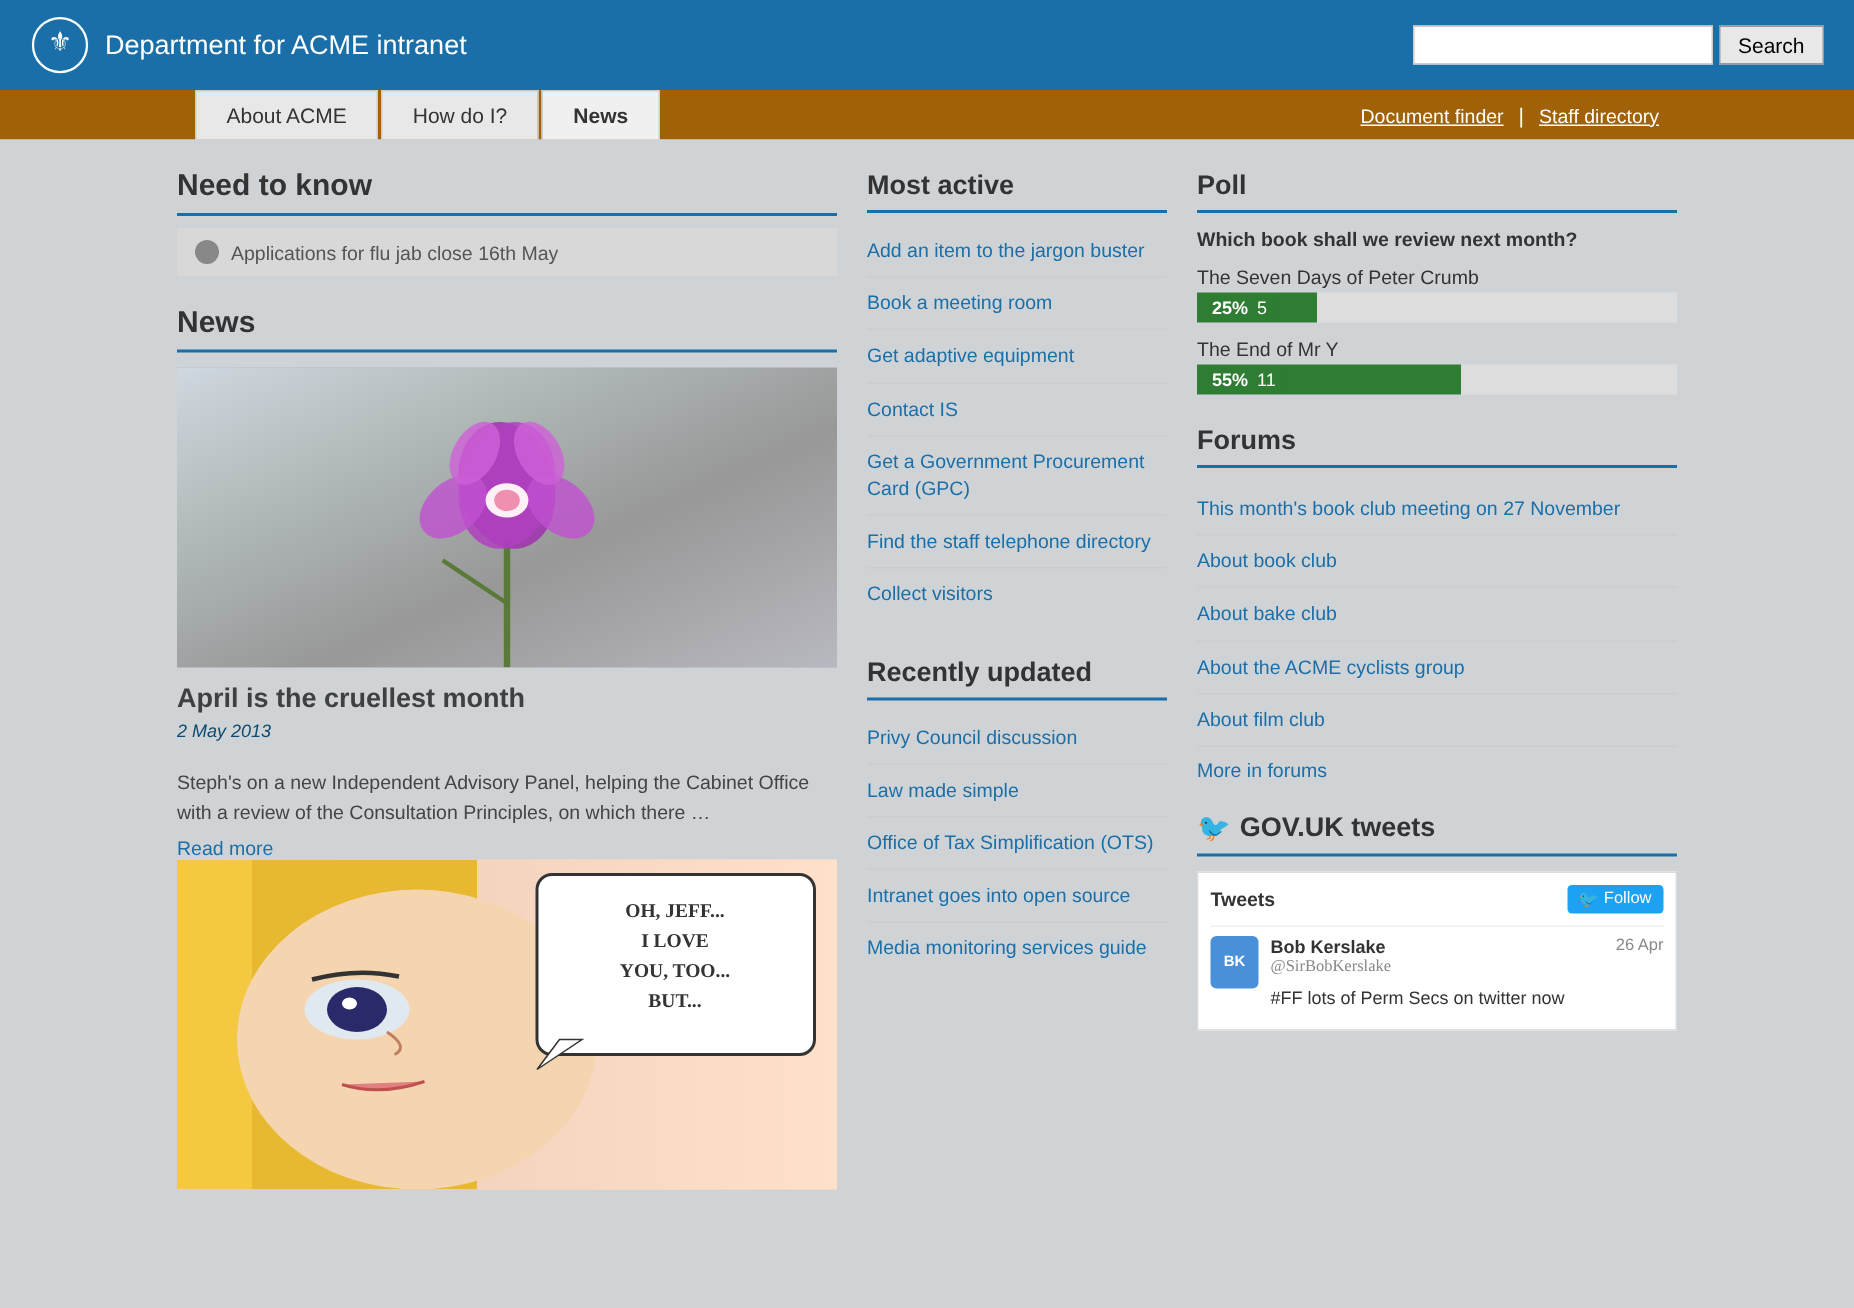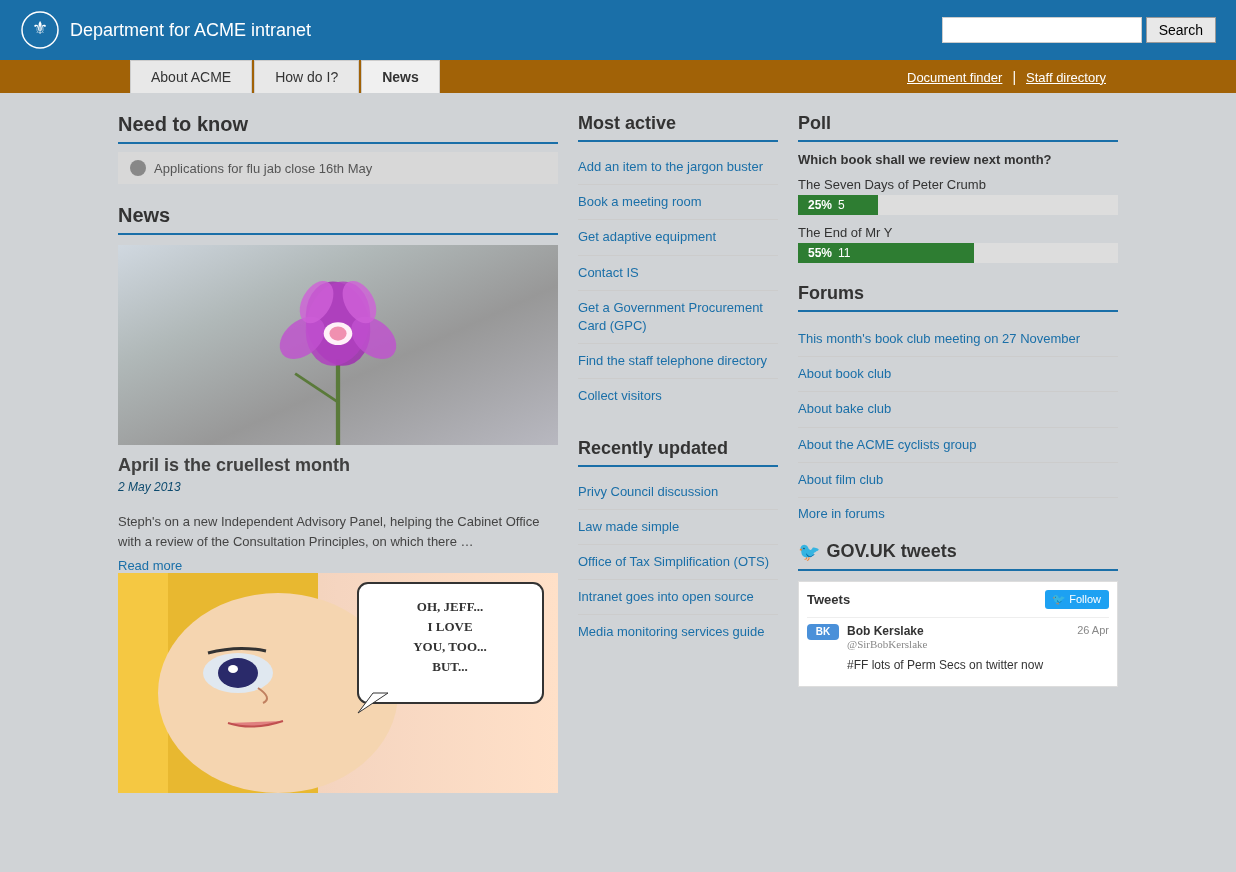--- a/index.html
+++ b/index.html
@@ -322,21 +322,21 @@
       border-radius: 3px;
     }
     .tweet-item {
       display: flex;
       gap: 8px;
       padding: 6px 0;
       border-top: 1px solid #eee;
     }
     .tweet-avatar {
       width: 32px;
-      height: 16px;
+      height: 35px;
       border-radius: 4px;
       background: #4a90d9;
       flex-shrink: 0;
       display: flex;
       align-items: center;
       justify-content: center;
       color: white;
       font-size: 10px;
       font-weight: bold;
     }

